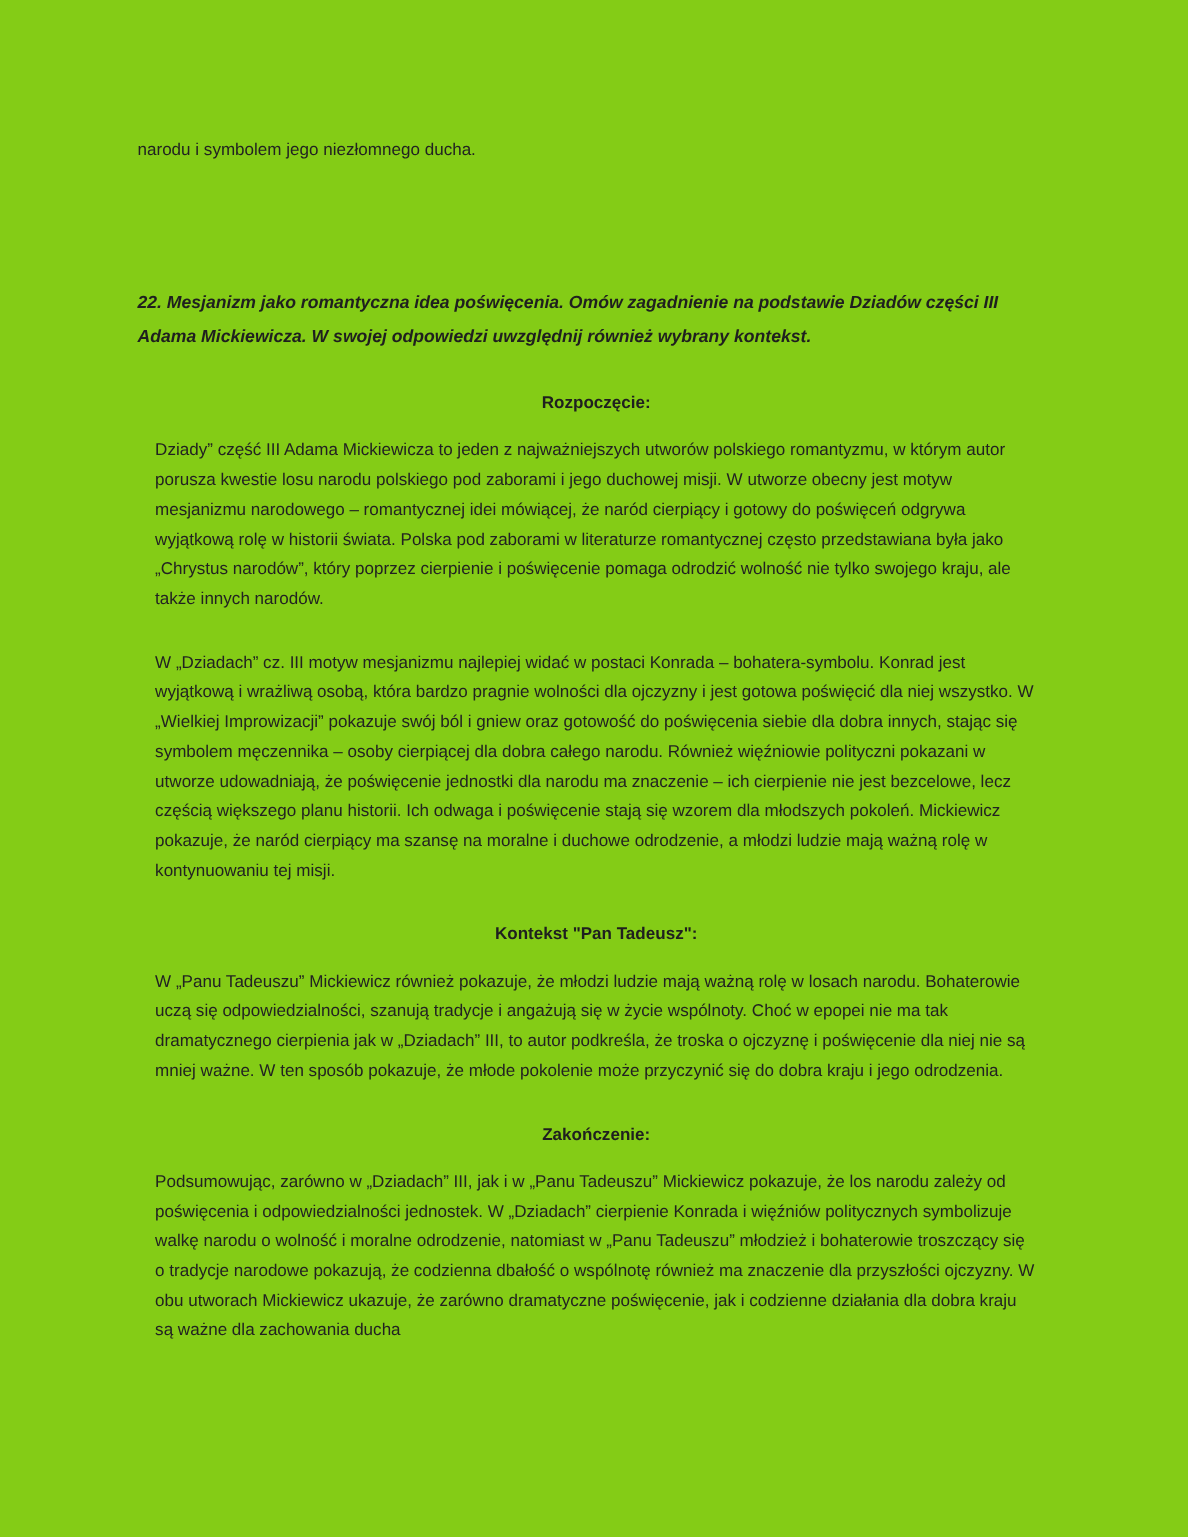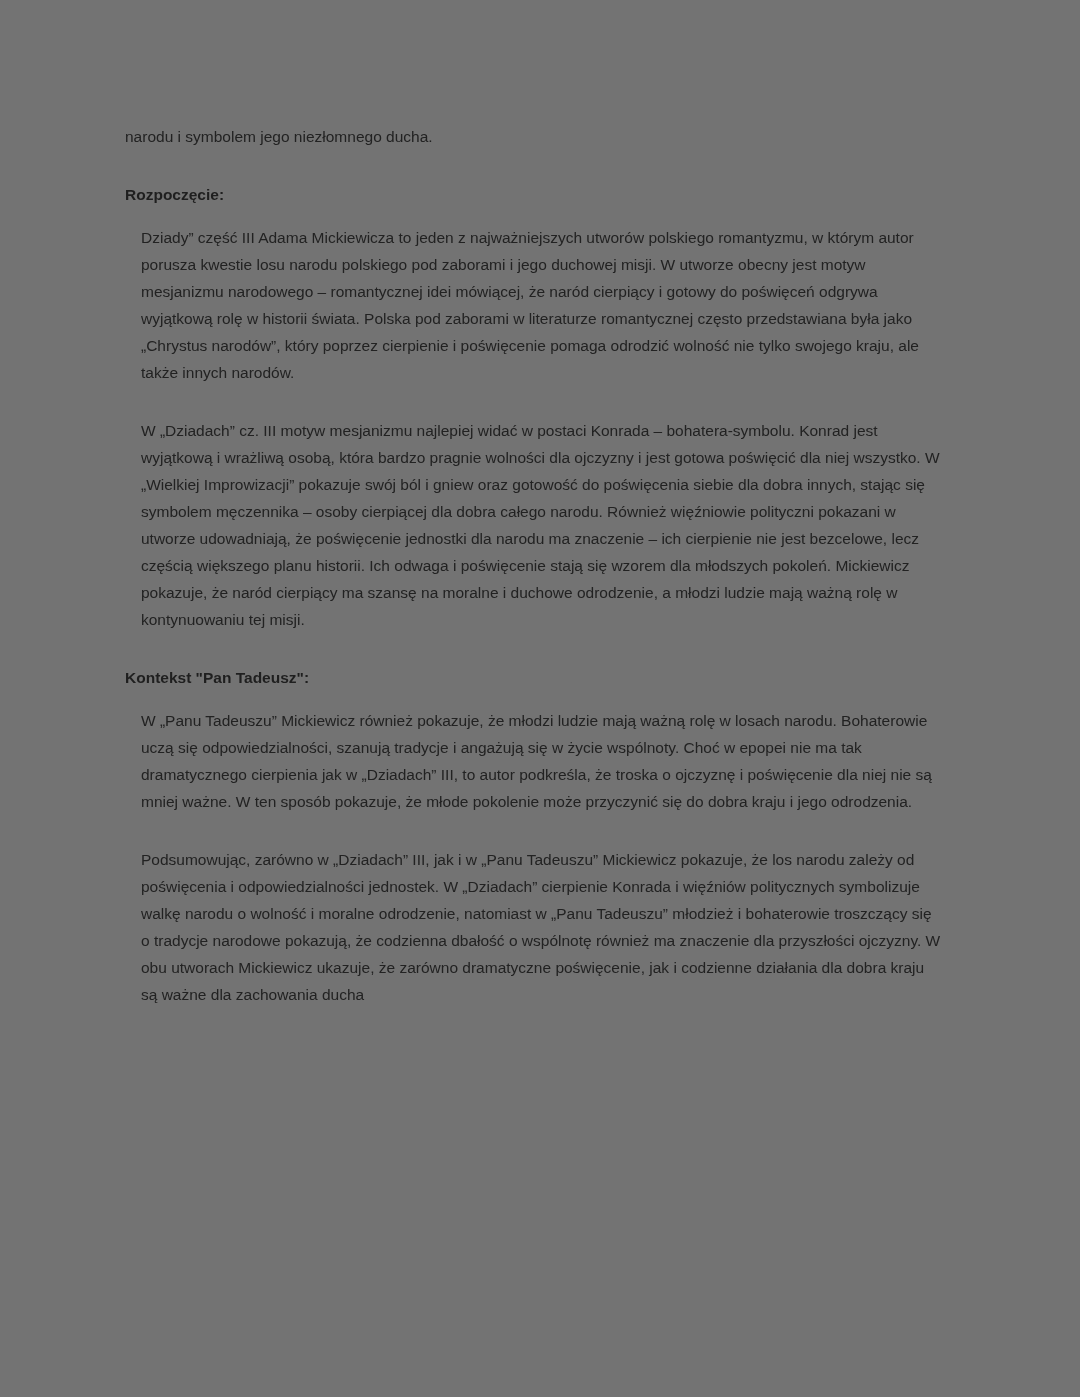--- a/index.html
+++ b/index.html
@@ -4,21 +4,21 @@
 <style>
   * { box-sizing: border-box; }
   html, body {
     margin: 0;
     padding: 0;
     background: #ffffff;
   }
   .doc-page {
     width: 1080px;
     height: 1397px;
-    background: #737373;
+    background: #84cc16;
     position: relative;
     font-family: "Liberation Sans", sans-serif;
     color: #222222;
     overflow: hidden;
   }
   .doc-content {
     position: absolute;
     left: 125px;
     top: 123px;
     width: 834px;
@@ -38,47 +38,50 @@
   }
   .section {
     margin-top: 31px;
   }
   .section-title {
     font-weight: bold;
     font-size: 15.5px;
     line-height: 27px;
     margin: 0;
     color: #1f1f1f;
+    text-align: center;
   }
   .section-body {
     margin: 16px;
     white-space: normal;
   }
 </style>
 </head>
 <body>
 
 <div class="doc-page">
   <div class="doc-content">
 
     <p class="leading-line">narodu i symbolem jego niezłomnego ducha.</p>
 
+    <p class="assignment-heading">22. Mesjanizm jako romantyczna idea poświęcenia. Omów zagadnienie na podstawie Dziadów części III Adama Mickiewicza. W swojej odpowiedzi uwzględnij również wybrany kontekst.</p>
 
     <div class="section">
       <p class="section-title">Rozpoczęcie:</p>
       <p class="section-body">Dziady” część III Adama Mickiewicza to jeden z najważniejszych utworów polskiego romantyzmu, w którym autor porusza kwestie losu narodu polskiego pod zaborami i jego duchowej misji. W utworze obecny jest motyw mesjanizmu narodowego – romantycznej idei mówiącej, że naród cierpiący i gotowy do poświęceń odgrywa wyjątkową rolę w historii świata. Polska pod zaborami w literaturze romantycznej często przedstawiana była jako „Chrystus narodów”, który poprzez cierpienie i poświęcenie pomaga odrodzić wolność nie tylko swojego kraju, ale także innych narodów.</p>
     </div>
 
     <div class="section">
       <p class="section-body">W „Dziadach” cz. III motyw mesjanizmu najlepiej widać w postaci Konrada – bohatera-symbolu. Konrad jest wyjątkową i wrażliwą osobą, która bardzo pragnie wolności dla ojczyzny i jest gotowa poświęcić dla niej wszystko. W „Wielkiej Improwizacji” pokazuje swój ból i gniew oraz gotowość do poświęcenia siebie dla dobra innych, stając się symbolem męczennika – osoby cierpiącej dla dobra całego narodu. Również więźniowie polityczni pokazani w utworze udowadniają, że poświęcenie jednostki dla narodu ma znaczenie – ich cierpienie nie jest bezcelowe, lecz częścią większego planu historii. Ich odwaga i poświęcenie stają się wzorem dla młodszych pokoleń. Mickiewicz pokazuje, że naród cierpiący ma szansę na moralne i duchowe odrodzenie, a młodzi ludzie mają ważną rolę w kontynuowaniu tej misji.</p>
     </div>
 
     <div class="section">
       <p class="section-title">Kontekst "Pan Tadeusz":</p>
       <p class="section-body">W „Panu Tadeuszu” Mickiewicz również pokazuje, że młodzi ludzie mają ważną rolę w losach narodu. Bohaterowie uczą się odpowiedzialności, szanują tradycje i angażują się w życie wspólnoty. Choć w epopei nie ma tak dramatycznego cierpienia jak w „Dziadach” III, to autor podkreśla, że troska o ojczyznę i poświęcenie dla niej nie są mniej ważne. W ten sposób pokazuje, że młode pokolenie może przyczynić się do dobra kraju i jego odrodzenia.</p>
     </div>
 
     <div class="section">
+      <p class="section-title">Zakończenie:</p>
       <p class="section-body">Podsumowując, zarówno w „Dziadach” III, jak i w „Panu Tadeuszu” Mickiewicz pokazuje, że los narodu zależy od poświęcenia i odpowiedzialności jednostek. W „Dziadach” cierpienie Konrada i więźniów politycznych symbolizuje walkę narodu o wolność i moralne odrodzenie, natomiast w „Panu Tadeuszu” młodzież i bohaterowie troszczący się o tradycje narodowe pokazują, że codzienna dbałość o wspólnotę również ma znaczenie dla przyszłości ojczyzny. W obu utworach Mickiewicz ukazuje, że zarówno dramatyczne poświęcenie, jak i codzienne działania dla dobra kraju są ważne dla zachowania ducha</p>
     </div>
 
   </div>
 </div>
 
 </body></html>

